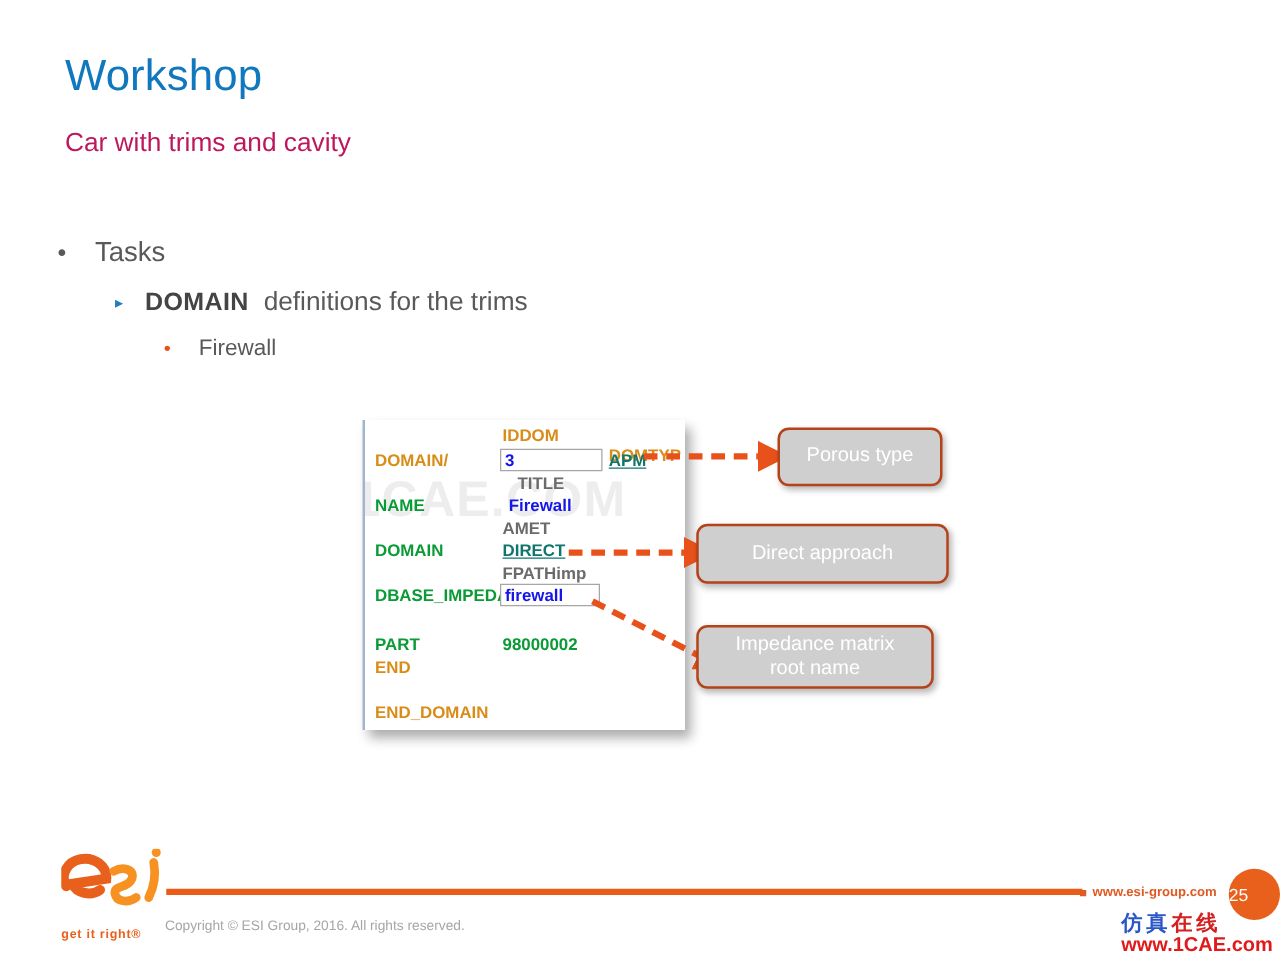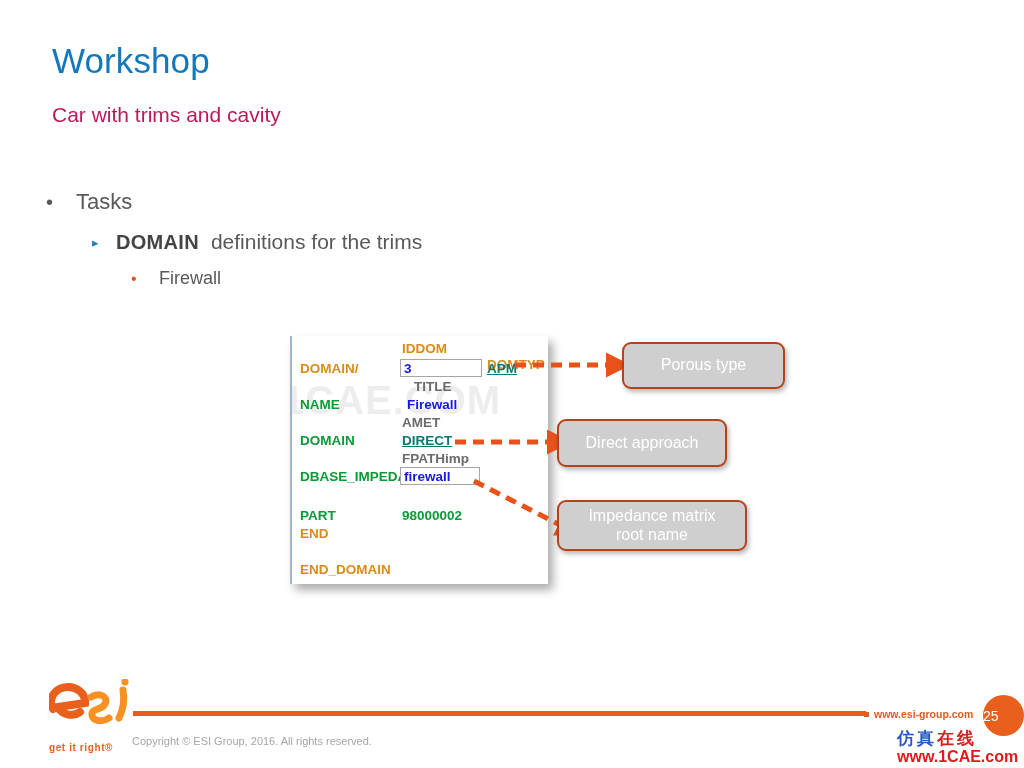--- a/index.html
+++ b/index.html
@@ -323,25 +323,25 @@
       </marker>
     </defs>
 
     <line x1="515" y1="365" x2="612" y2="365" stroke="#e8521a" stroke-width="5" stroke-dasharray="11,7" marker-end="url(#ah)"></line>
 
     <line x1="455" y1="442" x2="553" y2="442" stroke="#e8521a" stroke-width="5" stroke-dasharray="11,7" marker-end="url(#ah)"></line>
 
     <line x1="474" y1="481" x2="564" y2="527" stroke="#e8521a" stroke-width="5" stroke-dasharray="11,7" marker-end="url(#ah)"></line>
   </svg>
 
-  <div class="callout" style="left:622px; top:342px; width:163px; height:47px;">
+  <div class="callout" style="left:622px; top:342px; width:132px; height:47px;">
     <span>Porous type</span>
   </div>
 
-  <div class="callout" style="left:557px; top:419px; width:170px; height:48px;">
+  <div class="callout" style="left:557px; top:419px; width:202px; height:48px;">
     <span>Direct approach</span>
   </div>
 
   <div class="callout" style="left:557px; top:500px; width:190px; height:51px; flex-direction:column;">
     <span>Impedance matrix</span>
     <span>root name</span>
   </div>
 
   <div id="esi-logo">
     <svg width="82" height="50" viewBox="0 0 82 50">

